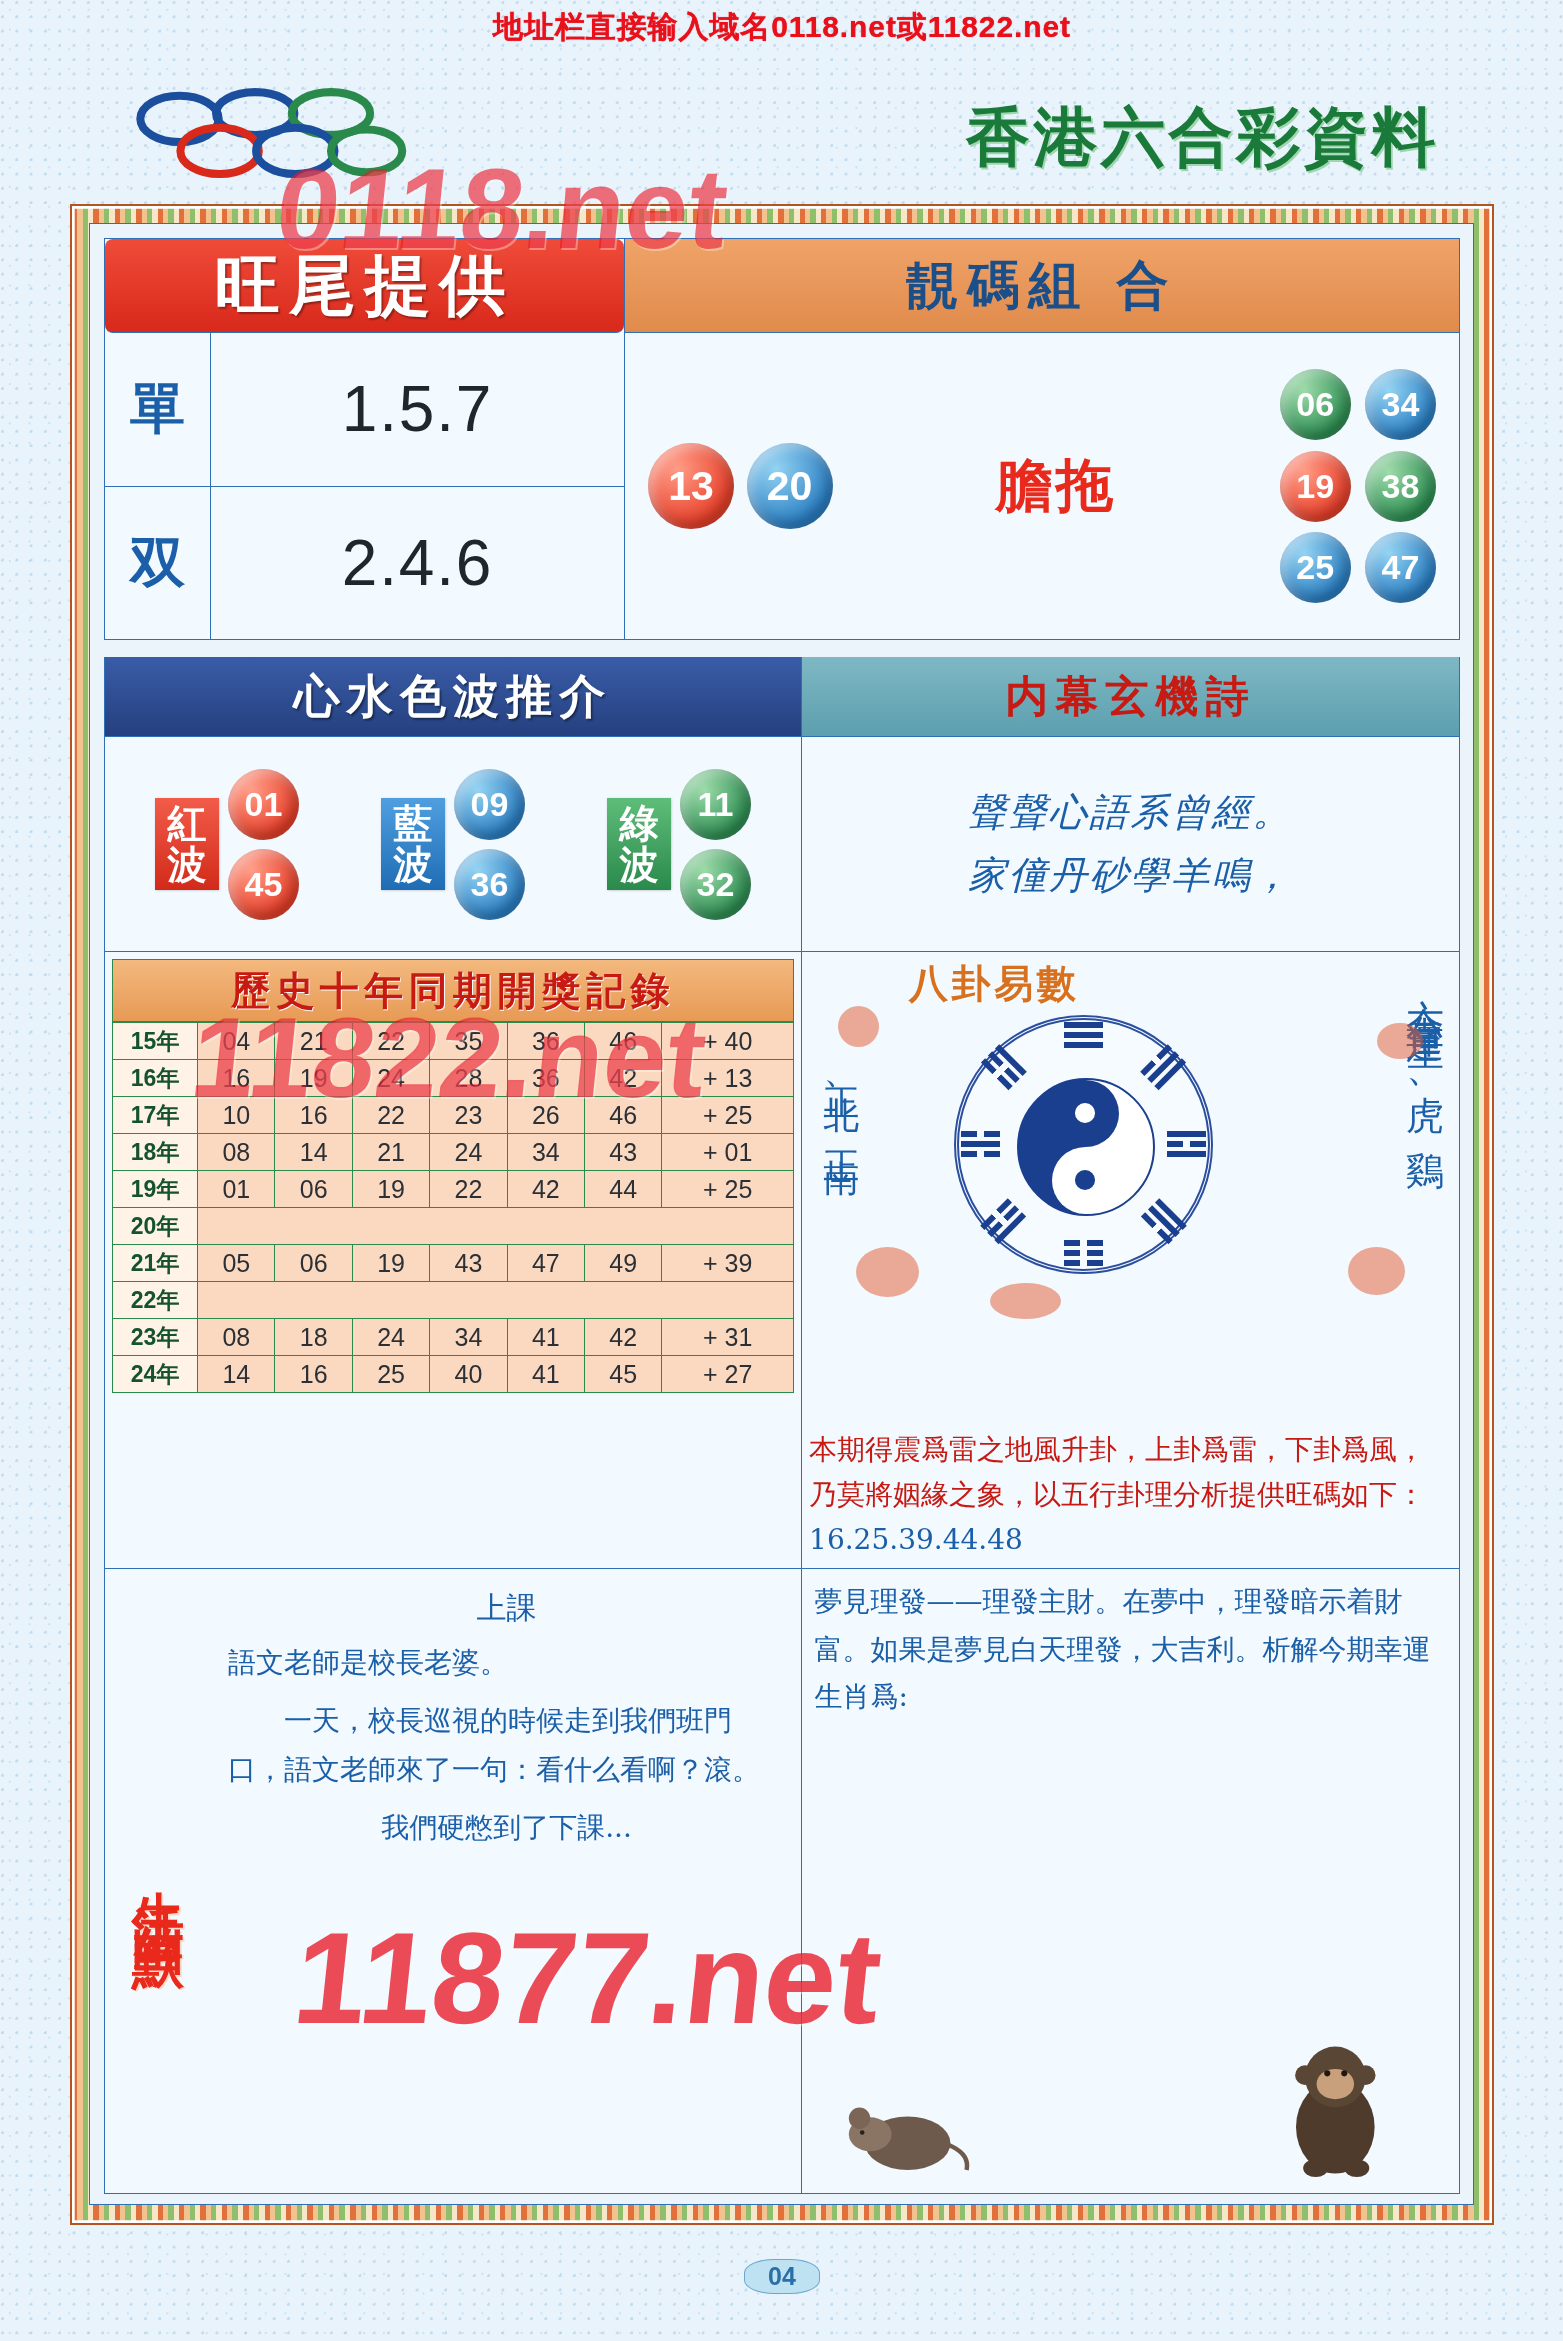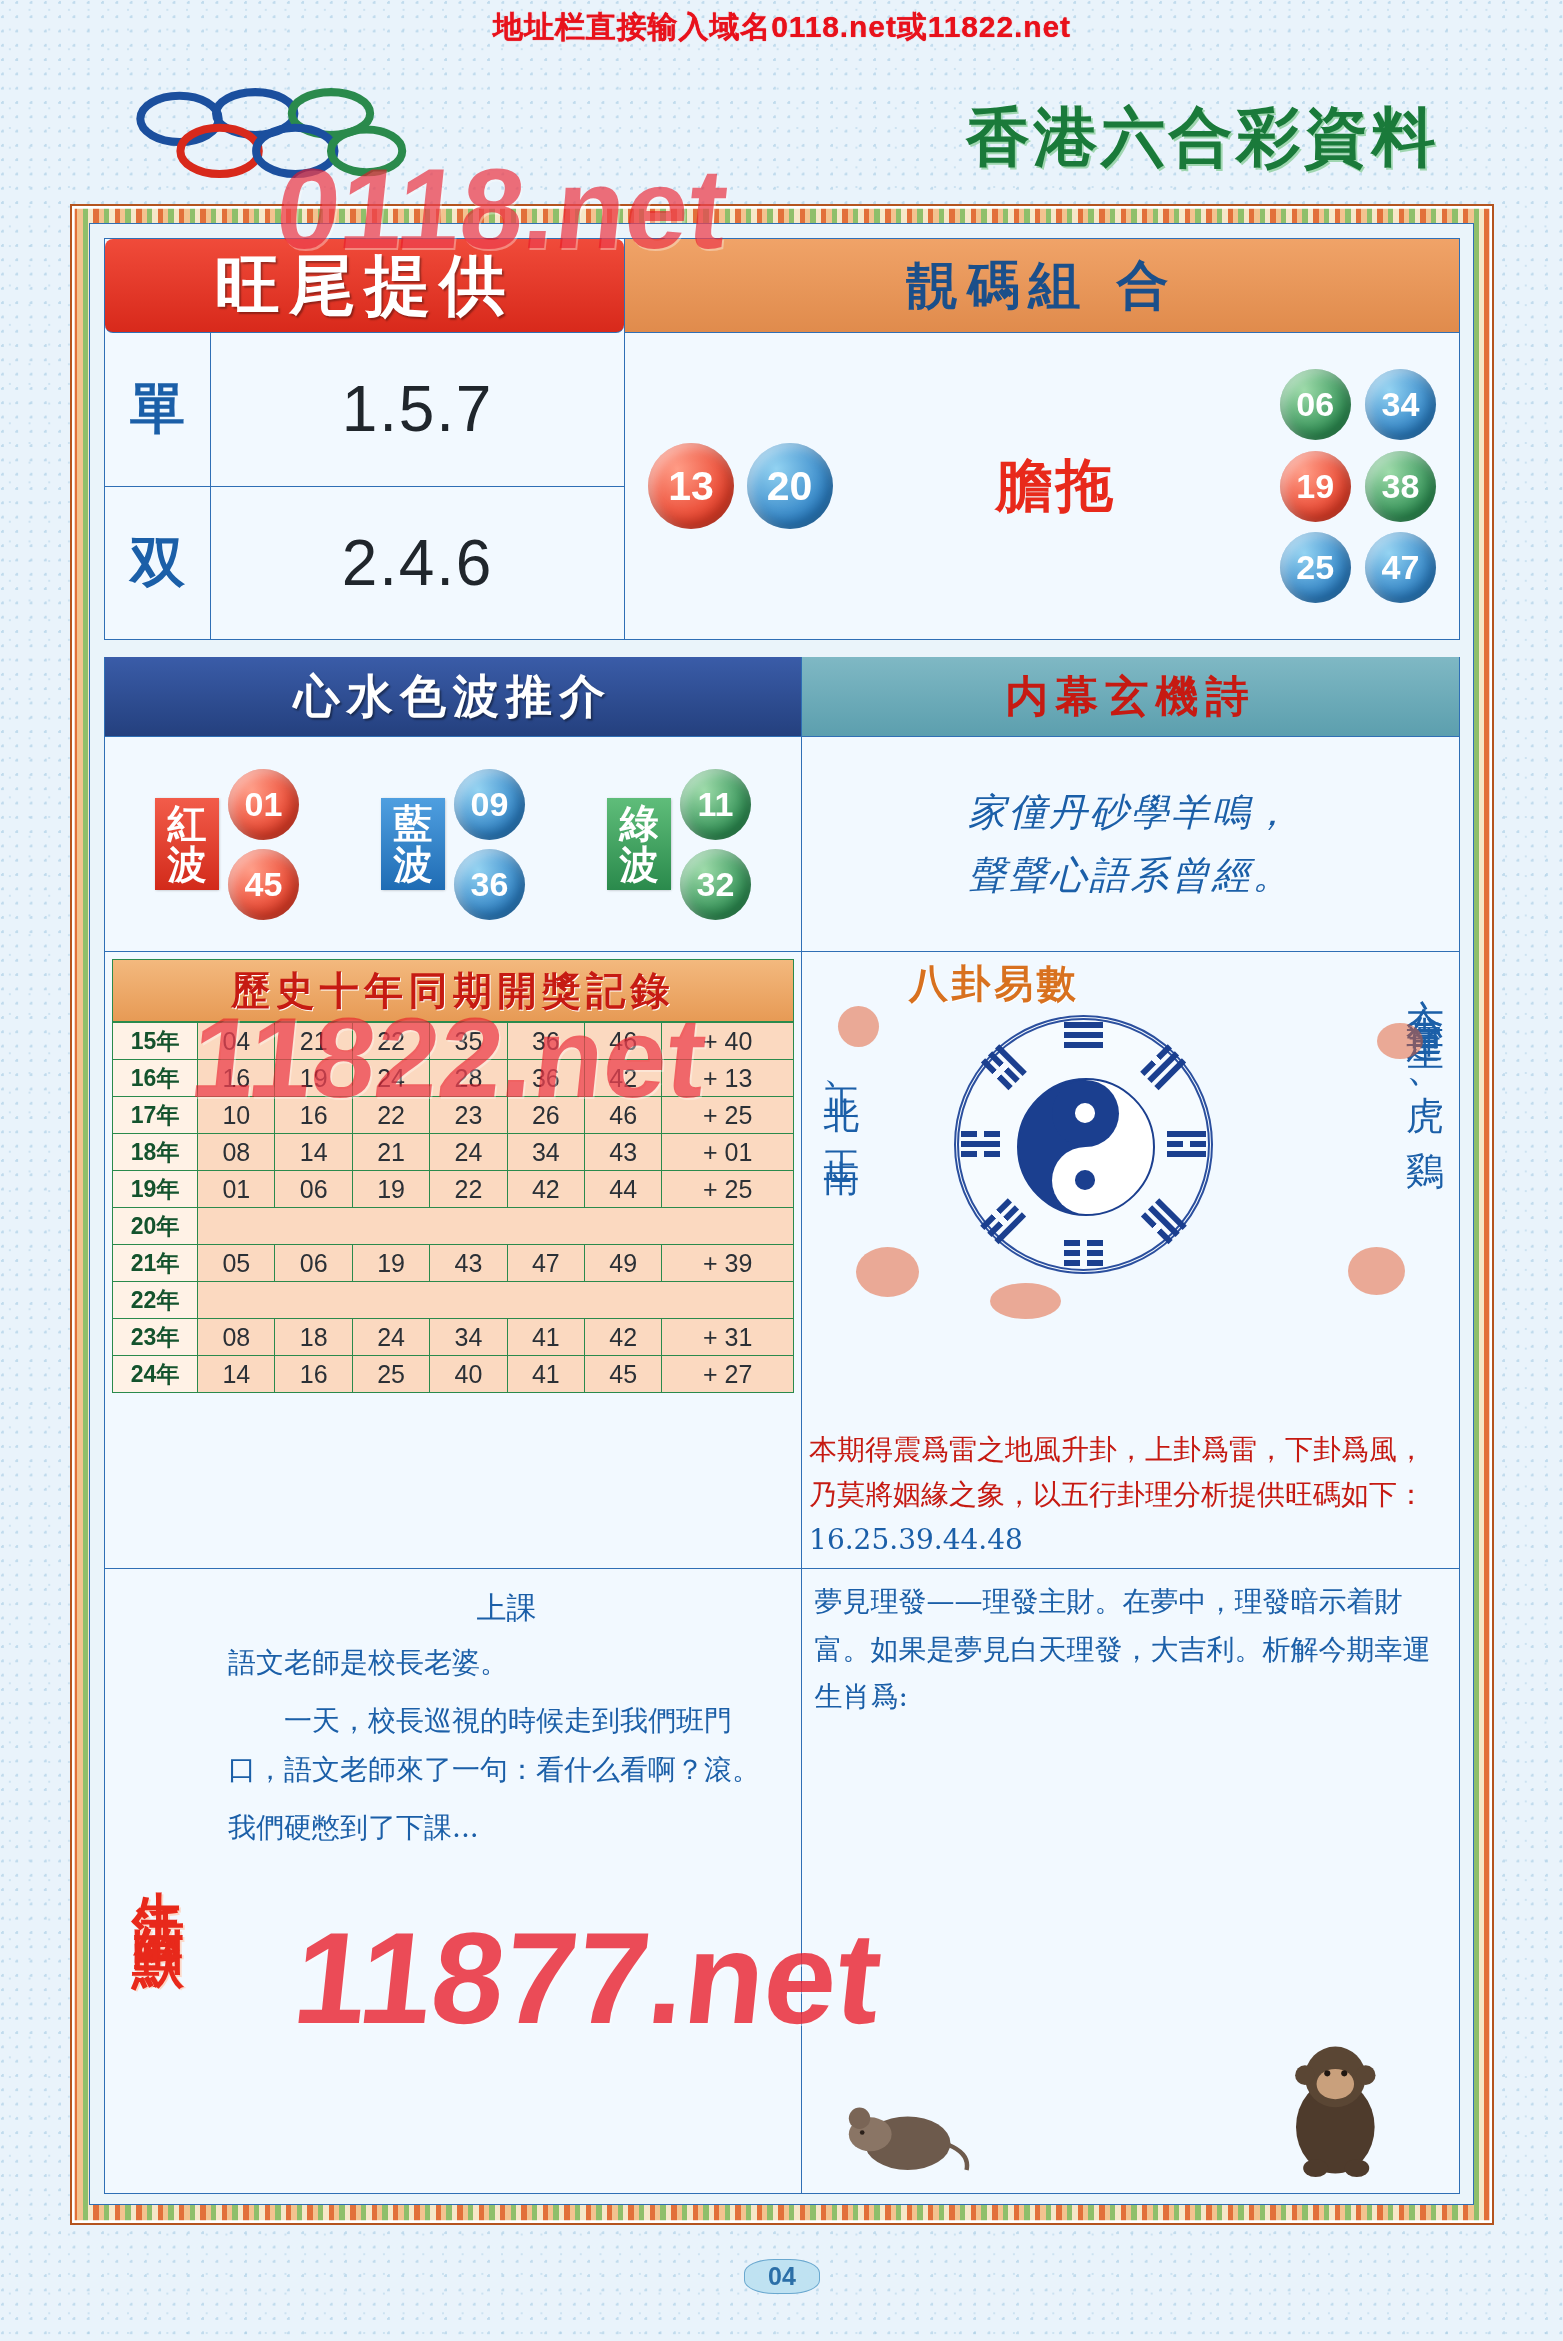--- a/index.html
+++ b/index.html
@@ -326,22 +326,22 @@
           <div class="cw-balls">
             <div class="ball ball-green b-md">11</div>
             <div class="ball ball-green b-md">32</div>
           </div>
         </div>
       </div>
     </div>
     <div class="sec2-right">
       <div class="hdr-teal">内幕玄機詩</div>
       <div class="poem">
+        <div>聲聲心語系曾經。</div>
         <div>家僮丹砂學羊鳴，</div>
-        <div>聲聲心語系曾經。</div>
       </div>
     </div>
   </div>
 
   <div class="sec3">
     <div class="sec3-left">
       <div class="hist-title">歷史十年同期開獎記錄</div>
       <table class="hist">
         <tbody>
             <tr>
@@ -505,21 +505,21 @@
 
   <div class="sec4">
     <div class="sec4-left">
       <div class="life-humor">
         <span style="writing-mode:vertical-rl;text-orientation:upright;letter-spacing:16px;">生活幽默</span>
       </div>
       <div class="joke">
         <div class="joke-title">上課</div>
         <p class="noind">語文老師是校長老婆。</p>
         <p>一天，校長巡視的時候走到我們班門口，語文老師來了一句：看什么看啊？滾。</p>
-        <p style="text-align:left;text-indent:0;">我們硬憋到了下課...</p>
+        <p style="text-align:center;text-indent:0;">我們硬憋到了下課...</p>
       </div>
     </div>
     <div class="sec4-right">
       <div class="dream-body">
         <span>夢見理發——理發主財。在夢中，理發暗示着財富。如果是夢見白天理發，大吉利。析解今期幸運生肖爲:</span>
         <div class="rat">
           <svg width="134" height="107" viewBox="0 0 150 120">
             <ellipse cx="78" cy="72" rx="48" ry="30" fill="#6d5a4c"></ellipse>
             <ellipse cx="36" cy="62" rx="24" ry="19" fill="#8a7565"></ellipse>
             <circle cx="24" cy="44" r="12" fill="#7a6556"></circle>

